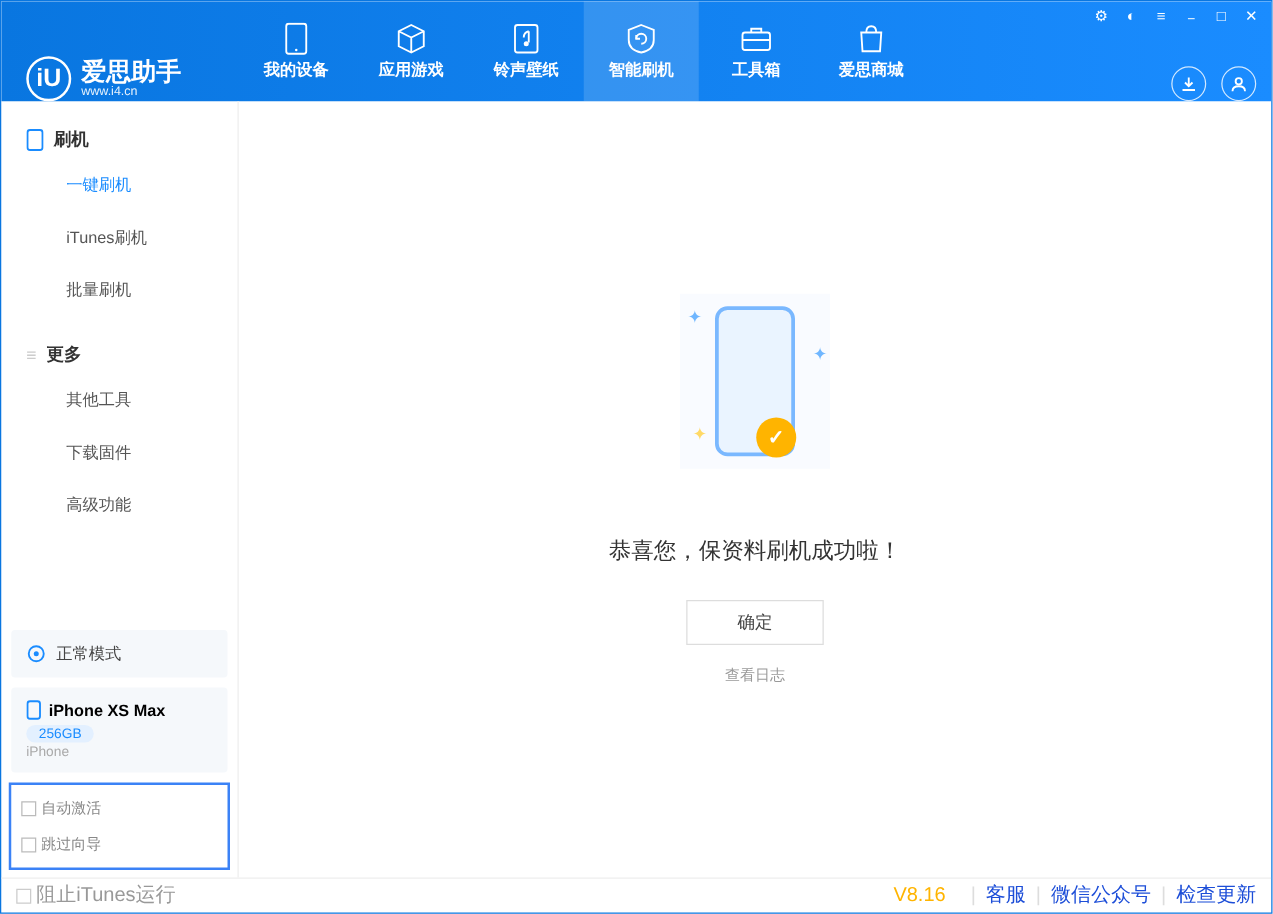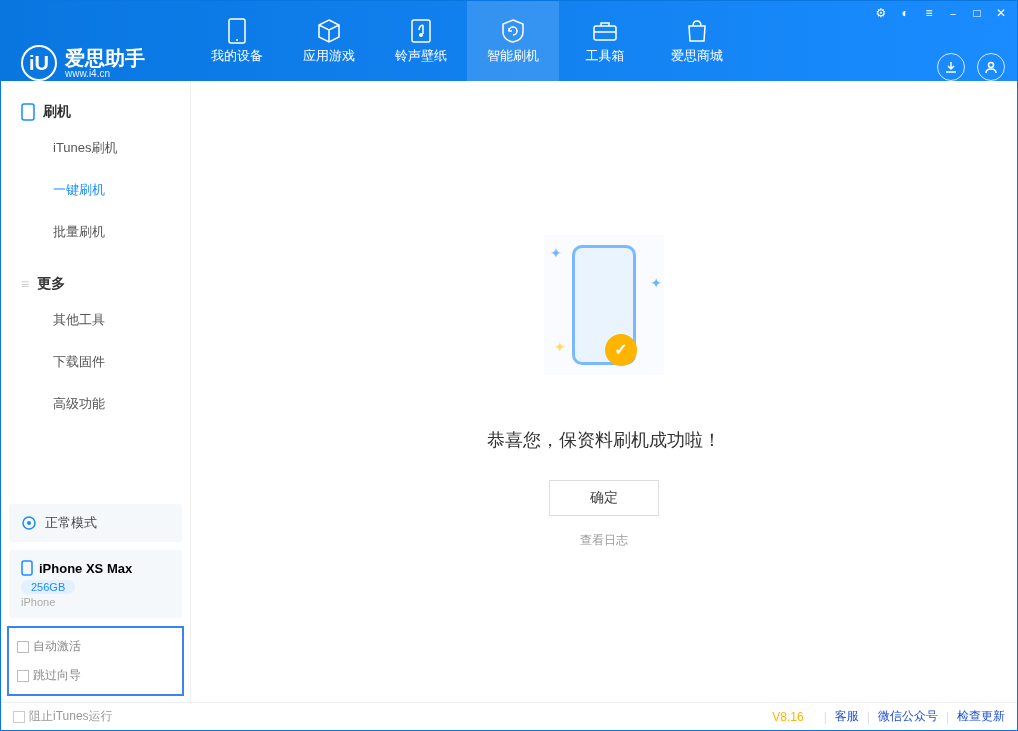--- a/index.html
+++ b/index.html
@@ -3,21 +3,21 @@
 <meta charset="utf-8">
 <style>
 * { margin: 0; padding: 0; box-sizing: border-box; font-family: "Microsoft YaHei", sans-serif; }
 body { background: #fff; width: 1018px; height: 731px; overflow: hidden; border: 1px solid #0976e0; }
 .header { background: linear-gradient(to right, #0976e0, #1a8cff); height: 80px; display: flex; align-items: flex-end; color: #fff; }
 .logo-area { display: flex; align-items: center; padding: 0 20px; width: 190px; }
 .logo-icon { width: 36px; height: 36px; border: 2px solid #fff; border-radius: 50%; display: flex; align-items: center; justify-content: center; font-weight: bold; font-size: 20px; margin-right: 8px; }
 .logo-text { font-size: 20px; font-weight: bold; line-height: 1; }
 .logo-url { font-size: 10px; opacity: 0.9; }
 .nav-tabs { display: flex; flex: 1; height: 100%; }
-.nav-tab { width: 92px; display: flex; flex-direction: column; align-items: center; justify-content: center; cursor: pointer; font-size: 13px; gap: 3px; }
+.nav-tab { width: 92px; display: flex; flex-direction: column; align-items: center; justify-content: center; cursor: pointer; font-size: 13px; gap: 3px; font-weight: bold; }
 .nav-tab.active { background: rgba(255,255,255,0.15); }
 .nav-icon { width: 26px; height: 26px; display: flex; align-items: center; justify-content: center; }
 .header-right { margin-left: auto; display: flex; align-items: center; gap: 12px; padding-right: 12px; }
 .hr-icon { width: 28px; height: 28px; border: 1.5px solid rgba(255,255,255,0.8); border-radius: 50%; display: flex; align-items: center; justify-content: center; cursor: pointer; }
 .window-controls { position: absolute; top: 6px; right: 10px; display: flex; gap: 10px; color: #fff; font-size: 12px; }
 .wc-item { cursor: pointer; width: 14px; text-align: center; }
 .body-area { display: flex; height: calc(100% - 80px - 28px); }
 .sidebar { width: 190px; border-right: 1px solid #eee; display: flex; flex-direction: column; }
 .side-section { padding: 16px 0 0 0; }
 .side-header { display: flex; align-items: center; gap: 8px; padding: 6px 20px; font-size: 14px; color: #333; font-weight: bold; }
@@ -33,21 +33,21 @@
 .cb { display: flex; align-items: center; gap: 4px; cursor: pointer; }
 .cb-box { width: 12px; height: 12px; border: 1px solid #bbb; }
 .main { flex: 1; display: flex; flex-direction: column; align-items: center; justify-content: center; }
 .phone-illust { position: relative; width: 120px; height: 140px; margin-bottom: 20px; background: #f9fbff; }
 .phone-shape { width: 64px; height: 120px; border: 3px solid #7ab8ff; border-radius: 10px; margin: 10px auto; background: #eaf4ff; position: relative; }
 .check-badge { position: absolute; right: -4px; bottom: -4px; width: 32px; height: 32px; background: #ffb400; border-radius: 50%; display: flex; align-items: center; justify-content: center; color: #fff; font-weight: bold; }
 .sparkle { position: absolute; color: #6fb6ff; font-size: 14px; }
 .msg { font-size: 18px; color: #333; margin-bottom: 28px; margin-top: 33px; }
 .ok-btn { border: 1px solid #ddd; background: #fff; padding: 8px 40px; font-size: 14px; color: #444; cursor: pointer; margin-bottom: 16px; }
 .log-link { color: #999; font-size: 12px; cursor: pointer; text-align: right; }
-.footer { height: 28px; border-top: 1px solid #eee; display: flex; align-items: center; padding: 0 12px; font-size: 12px; color: #999; }
+.footer { height: 28px; border-top: 1px solid #eee; display: flex; align-items: center; padding: 0 12px; font-size: 16px; color: #999; }
 .footer .cb-box { border-color: #ccc; }
 .footer-right { margin-left: auto; display: flex; gap: 8px; align-items: center; }
 .footer-link { color: #1d4ed8; cursor: pointer; font-family: Liberation Serif, serif; }
 .fdiv { color: #ddd; }
 .version { color: #ffb400; margin-right: 12px; }
 svg { display: block; }
 </style>
 </head>
 <body>
 
@@ -141,22 +141,22 @@
 
 <div class="body-area">
   <div class="sidebar">
     <div class="side-section">
       <div class="side-header">
         <svg width="14" height="18">
             <rect x="1" y="1" width="12" height="16" rx="2" fill="none" stroke="#1a8cff" stroke-width="1.5"></rect>
           </svg>
         <span>刷机</span>
       </div>
+      <div class="side-item active">一键刷机</div>
       <div class="side-item">iTunes刷机</div>
-      <div class="side-item active">一键刷机</div>
       <div class="side-item">批量刷机</div>
     </div>
     <div class="side-section">
       <div class="side-header">
         <span style="color:#ccc;font-size:14px">≡</span>
         <span>更多</span>
       </div>
       <div class="side-item">其他工具</div>
       <div class="side-item">下载固件</div>
       <div class="side-item">高级功能</div>

